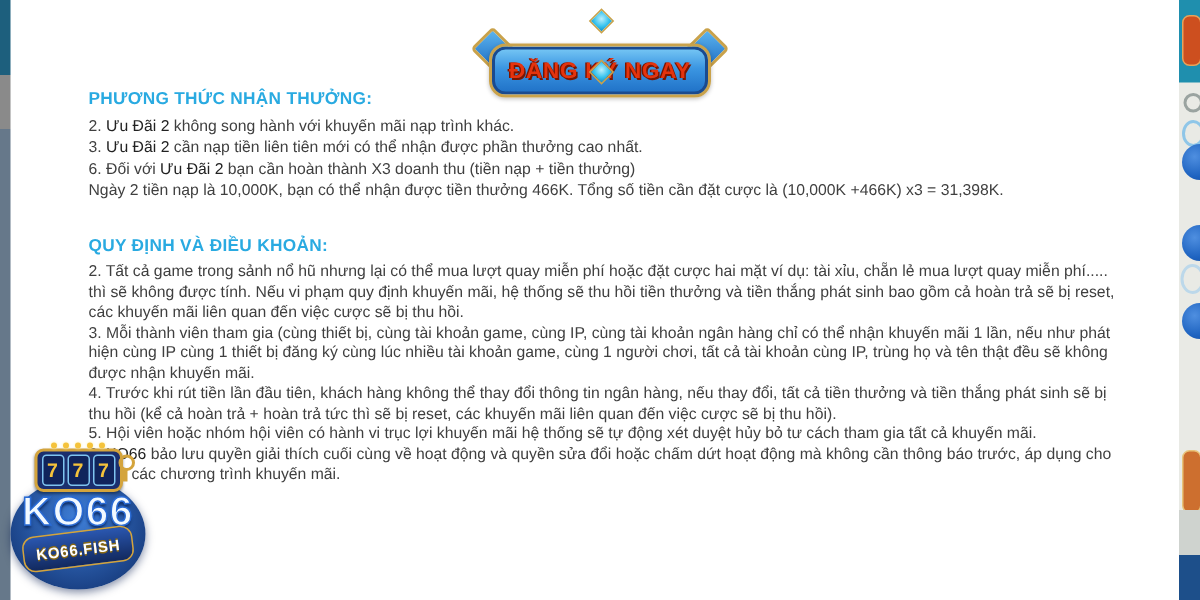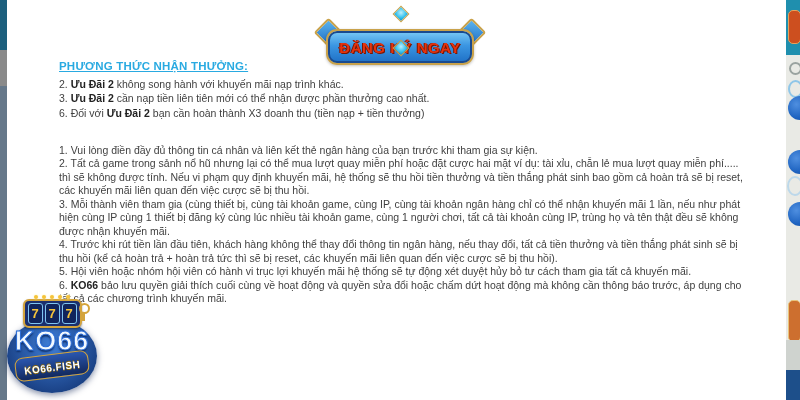--- a/index.html
+++ b/index.html
@@ -34,25 +34,25 @@
     border:2px solid #c9a24b;box-sizing:border-box;
     box-shadow:inset 0 0 0 2px #1a4a8f, 0 1px 3px rgba(0,0,0,.25);
     display:flex;align-items:center;justify-content:center;}
   .reg-label{font-size:15px;font-weight:bold;letter-spacing:.5px;color:var(--btn-text,#e5330e);
     text-shadow:1px 1px 0 #7a1500, -1px 0 0 #7a1500;}
   .reg-gem{position:absolute;left:50%;width:10px;height:10px;margin-left:-5px;transform:rotate(45deg);
     background:radial-gradient(circle at 40% 40%,#bdeffc,#35c2ee 60%,#1489c4);border:1px solid #c9a24b;}
   .reg-gem.t{top:-5px;} .reg-gem.b{bottom:-5px;}
   
   .content{position:absolute;left:59px;top:60px;width:690px;color:var(--body-text,#3f3f3f);}
-  .tc-heading{margin:0 0 5px 0;font-size:11.5px;font-weight:bold;color:var(--accent,#29aae1);letter-spacing:.2px;text-decoration:underline;}
+  .tc-heading{margin:0 0 5px 0;font-size:11.5px;font-weight:bold;color:var(--accent,#29aae1);letter-spacing:.2px;}
   .tc-item{margin:0;font-size:10.5px;line-height:14.3px;}
   .tc-section.s2 .tc-item{line-height:13.5px;}
   .tc-section.s2{margin-top:24px;}
-  .tc-item .b{font-weight:bold;color:#222;}
+  .tc-item .b{font-weight:normal;color:#222;}
   
   .logo{position:absolute;left:0px;top:293px;width:104px;height:107px;text-align:center;}
   .logo::before{content:"";position:absolute;left:7px;top:26px;width:90px;height:74px;border-radius:50%;
     background:radial-gradient(circle at 50% 35%,#3f7fd8,#1c4489 70%,#12305f);box-shadow:0 2px 6px rgba(10,30,80,.5);}
   .slot{position:relative;display:inline-block;margin-top:6px;padding:2px 3px;background:#1b2f6e;
     border:2px solid #d4a43c;border-radius:6px;box-shadow:0 1px 2px rgba(0,0,0,.4);}
   .slot-lights{position:absolute;top:-6px;left:50%;transform:translateX(-50%);display:flex;gap:4px;}
   .slot-lights i{width:4px;height:4px;border-radius:50%;background:#f5c33b;box-shadow:0 0 2px #fff0a0;}
   .slot-windows{display:flex;gap:2px;}
   .slot-win{display:inline-block;width:13px;height:19px;line-height:19px;background:#10245c;
@@ -99,23 +99,24 @@
     <span class="reg-gem t"></span>
     <span class="reg-gem b"></span>
   </div>
 
   <div class="content">
       <section class="tc-section s1">
         <h3 class="tc-heading">PHƯƠNG THỨC NHẬN THƯỞNG:</h3>
         <p class="tc-item"><span>2. </span><span class="b">Ưu Đãi 2</span><span> không song hành với khuyến mãi nạp trình khác.</span></p>
         <p class="tc-item"><span>3. </span><span class="b">Ưu Đãi 2</span><span> cần nạp tiền liên tiên mới có thể nhận được phần thưởng cao nhất.</span></p>
         <p class="tc-item"><span>6. Đối với </span><span class="b">Ưu Đãi 2</span><span> bạn cần hoàn thành X3 doanh thu (tiền nạp + tiền thưởng)</span></p>
+        <p class="tc-item"><span>Ngày 2 tiền nạp là 10,000K, bạn có thể nhận được tiền thưởng 466K. Tổng số tiền cần đặt cược là (10,000K +466K) x3 = 31,398K.</span></p>
       </section>
       <section class="tc-section s2">
-        <p class="tc-item"><span>1. Vui lòng điền đầy đủ thông tin cá nhân và liên kết thẻ ngân hàng của bạn trước khi tham gia sự kiện.</span></p>
+        <h3 class="tc-heading">QUY ĐỊNH VÀ ĐIỀU KHOẢN:</h3>
         <p class="tc-item"><span>2. Tất cả game trong sảnh nổ hũ nhưng lại có thể mua lượt quay miễn phí hoặc đặt cược hai mặt ví dụ: tài xỉu, chẵn lẻ mua lượt quay miễn phí..... thì sẽ không được tính. Nếu vi phạm quy định khuyến mãi, hệ thống sẽ thu hồi tiền thưởng và tiền thắng phát sinh bao gồm cả hoàn trả sẽ bị reset, các khuyến mãi liên quan đến việc cược sẽ bị thu hồi.</span></p>
         <p class="tc-item"><span>3. Mỗi thành viên tham gia (cùng thiết bị, cùng tài khoản game, cùng IP, cùng tài khoản ngân hàng chỉ có thể nhận khuyến mãi 1 lần, nếu như phát hiện cùng IP cùng 1 thiết bị đăng ký cùng lúc nhiều tài khoản game, cùng 1 người chơi, tất cả tài khoản cùng IP, trùng họ và tên thật đều sẽ không được nhận khuyến mãi.</span></p>
         <p class="tc-item"><span>4. Trước khi rút tiền lần đầu tiên, khách hàng không thể thay đổi thông tin ngân hàng, nếu thay đổi, tất cả tiền thưởng và tiền thắng phát sinh sẽ bị thu hồi (kể cả hoàn trả + hoàn trả tức thì sẽ bị reset, các khuyến mãi liên quan đến việc cược sẽ bị thu hồi).</span></p>
         <p class="tc-item"><span>5. Hội viên hoặc nhóm hội viên có hành vi trục lợi khuyến mãi hệ thống sẽ tự động xét duyệt hủy bỏ tư cách tham gia tất cả khuyến mãi.</span></p>
         <p class="tc-item"><span>6. </span><span class="b">KO66</span><span> bảo lưu quyền giải thích cuối cùng về hoạt động và quyền sửa đổi hoặc chấm dứt hoạt động mà không cần thông báo trước, áp dụng cho tất cả các chương trình khuyến mãi.</span></p>
       </section>
     </div>
 
   <div class="logo">
     <div class="slot">

